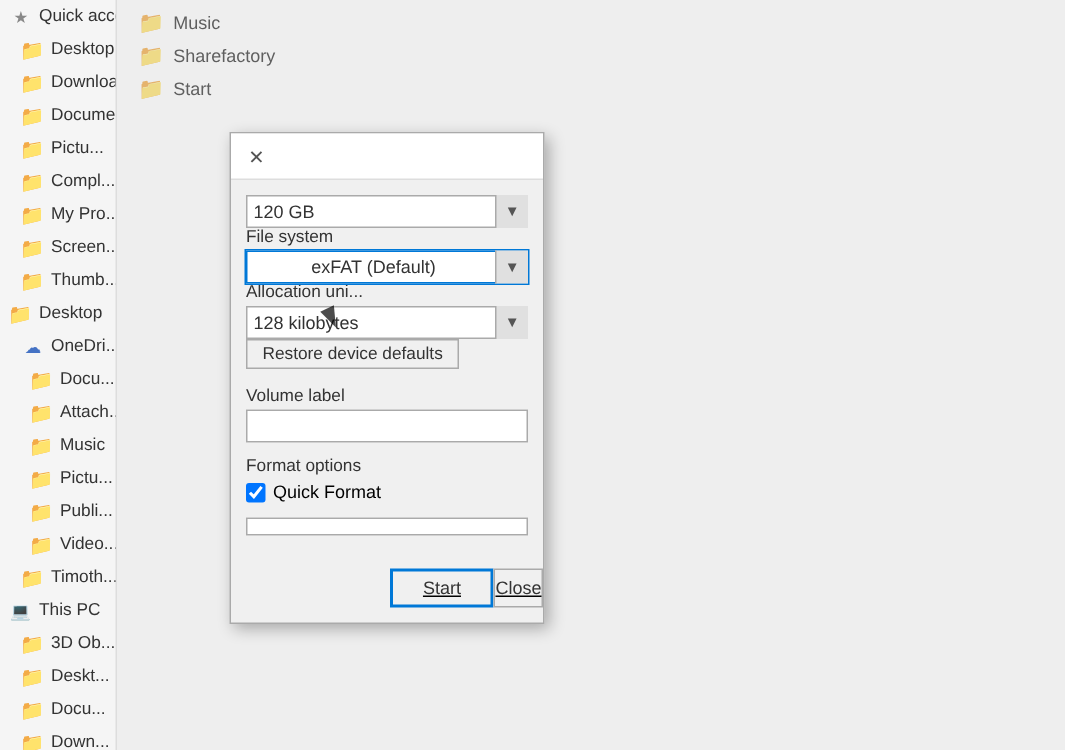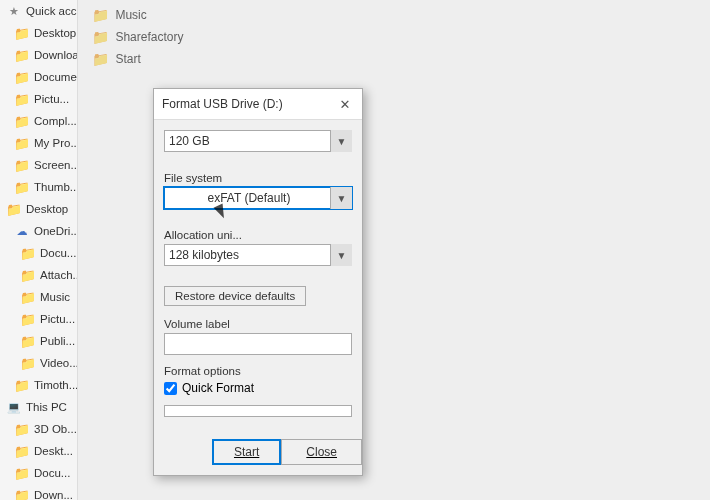--- a/index.html
+++ b/index.html
@@ -123,21 +123,21 @@
       padding: 10px 10px 8px 10px;
     }
     .field-label {
       font-size: 11.5px;
       color: #333;
       margin-bottom: 3px;
       display: block;
     }
     .select-wrap {
       position: relative;
-      margin-bottom: 20px;
+      margin-bottom: 0;
     }
     .select-ctrl {
       width: 100%;
       height: 22px;
       background: #fff;
       border: 1px solid #aaa;
       padding: 2px 22px 2px 4px;
       font-size: 12px;
       color: #333;
       appearance: none;
@@ -212,21 +212,21 @@
     }
     .btn-start {
       padding: 4px 20px;
       background: #f0f0f0;
       border: 2px solid #0078d7;
       color: #333;
       font-size: 12px;
       cursor: pointer;
     }
     .btn-close {
-      padding: 4px 24px;
+      padding: 4px 0;
       background: #f0f0f0;
       border: 1px solid #aaa;
       color: #333;
       font-size: 12px;
       cursor: pointer;
     }
 
     
     .cursor-hint {
       position: absolute;
@@ -362,21 +362,20 @@
       <span class="folder-icon">📁</span>
       <span class="file-item-name">Start</span>
     </div>
   </div>
 
   <div class="overlay"></div>
 
   <div class="dialog">
 
     <div class="dialog-titlebar">
-      <span class="dialog-title">Format USB Drive (D:)</span>
       <button class="dialog-close">✕</button>
     </div>
 
     <div class="dialog-body">
 
       
       <div class="select-wrap">
         <select class="select-ctrl">
           <option>120 GB</option>
         </select>

